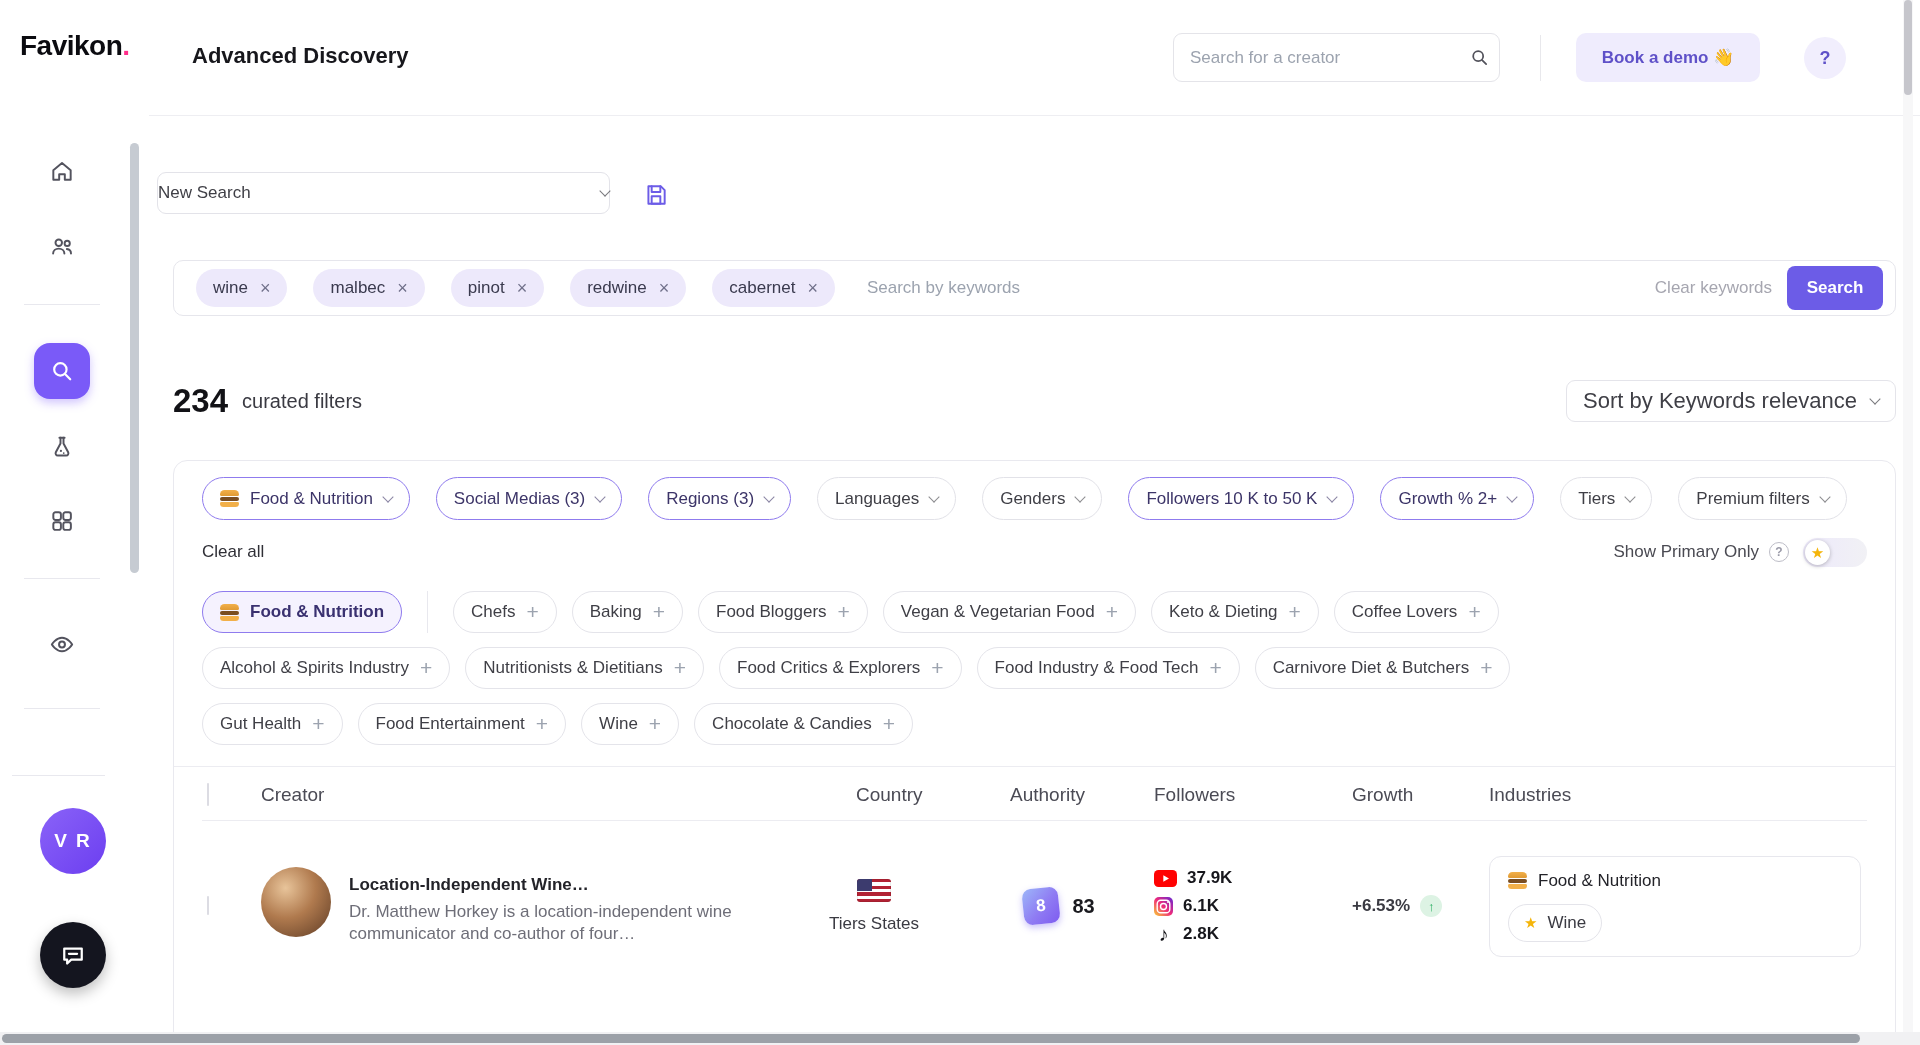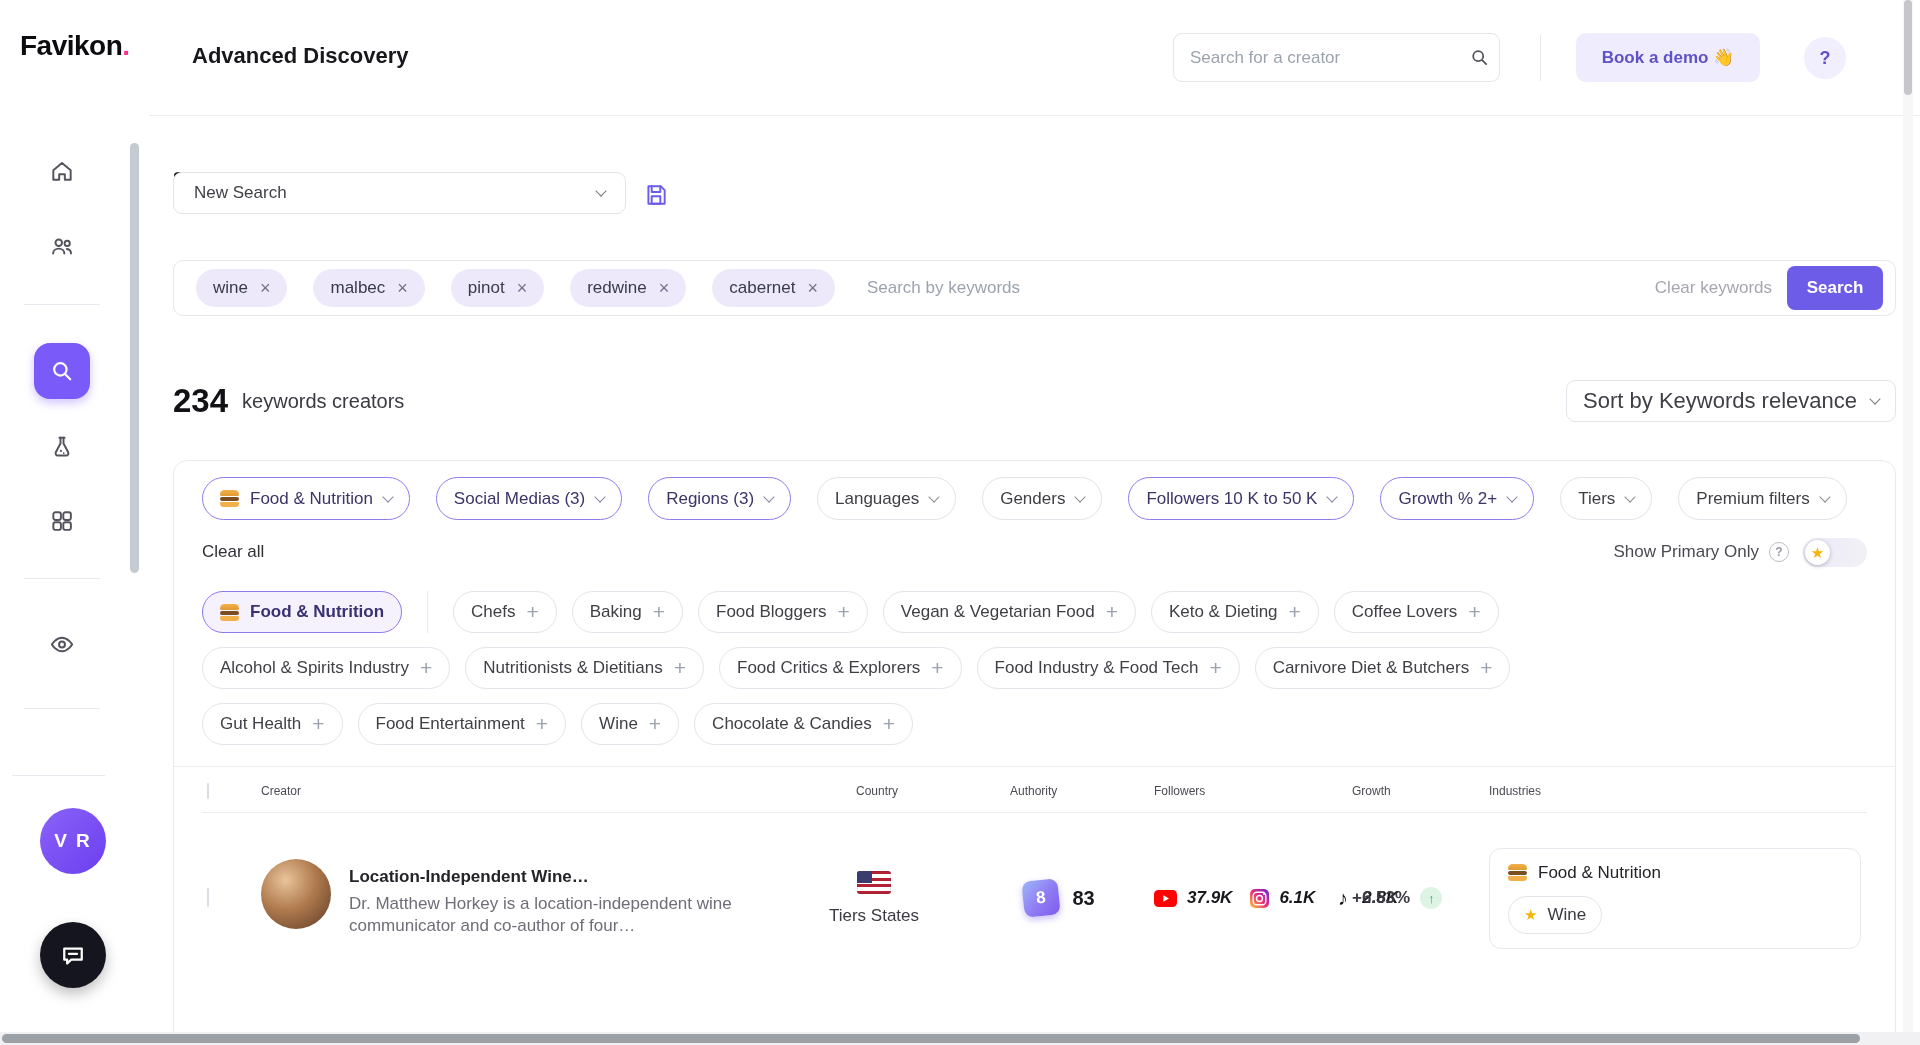--- a/index.html
+++ b/index.html
@@ -31,22 +31,22 @@
   .creator-search-ic{ position:absolute; left:1320px; top:47px; color:#52525B; }
   .hdr-div{ position:absolute; left:1391px; top:35px; width:1px; height:46px; background:#E8E8EC; }
   .demo-btn{ position:absolute; left:1427px; top:33px; width:184px; height:49px; border-radius:10px; background:#EFECFD;
              color:#5F51C8; font-size:17px; font-weight:600; display:flex; align-items:center; justify-content:center; cursor:pointer; }
   .help-btn{ position:absolute; left:1655px; top:37px; width:42px; height:42px; border-radius:50%; background:#F1EEFD;
              color:#5F51C8; font-size:18px; font-weight:700; display:flex; align-items:center; justify-content:center; cursor:pointer; }
 
   
   .content{ position:absolute; left:149px; top:116px; width:1754px; height:929px; background:#fff; }
   .saved-label{ position:absolute; left:24px; top:26px; font-size:17px; font-weight:700; color:#26262B;margin-top:27px; }
-  .saved-select{ position:absolute; left:24px; top:56px; width:453px; height:42px; border:1px solid #E3E3E9; border-radius:9px;
-                 display:flex; align-items:center; padding:0 20px; font-size:17px; color:#3F3F46; cursor:pointer; background:#fff; }
+  .saved-select{ position:absolute; left:8px; top:56px; width:453px; height:42px; border:1px solid #E3E3E9; border-radius:9px;
+                 display:flex; align-items:center; padding:0 0; font-size:17px; color:#3F3F46; cursor:pointer; background:#fff; }
   .saved-select .chev{ margin-left:auto; }
   .save-ic{ position:absolute; left:494px; top:66px; color:#6C5CE7; cursor:pointer; }
 
   .chev{ display:inline-block; width:8px; height:8px; border-right:1.7px solid currentColor; border-bottom:1.7px solid currentColor;
          transform:rotate(45deg); margin-top:-4px; opacity:.7; }
 
   .kw-card{ position:absolute; left:24px; top:144px; width:1723px; height:56px; border:1px solid #E6E6EC; border-radius:10px;
             display:flex; align-items:center; padding:0 12px 0 22px; background:#fff; }
   .kw-chip{ height:38px; padding:0 17px; border-radius:19px; background:#EDE9FB; color:#3A3A4E; font-size:17px;
             display:flex; align-items:center; gap:12px; margin-right:26px; white-space:nowrap; }
@@ -93,21 +93,21 @@
   .panel-div{ height:1px; background:#ECECF1; margin:21px -28px 0; }
 
   .tgrid{ display:flex; align-items:center; }
   .col-check{ width:47px; padding-left:5px; }
   .col-creator{ width:525px; padding-left:12px; }
   .col-country{ width:200px; display:flex; justify-content:center; }
   .col-auth{ width:170px; display:flex; justify-content:center; }
   .col-followers{ width:200px; padding-left:10px; }
   .col-growth{ width:145px; padding-left:8px; }
   .col-industries{ flex:1; }
-  .thead{ padding-top:17px; padding-bottom:14px; border-bottom:1px solid #ECECF1; font-size:12px; color:#4B4B55; }
+  .thead{ padding-top:17px; padding-bottom:14px; border-bottom:1px solid #ECECF1; font-size:19px; color:#4B4B55; }
   .thead .col-country,.thead .col-auth{ justify-content:flex-start; }
   .thead .col-country{ padding-left:82px; } .thead .col-auth{ padding-left:36px; }
   .checkbox{ width:22px; height:22px; border-radius:6px; background:#ECECF1; border:1px solid #DCDCE3; cursor:pointer; }
 
   .trow{ padding-top:8px; align-items:center; height:162px; }
   .avatar-photo{ width:70px; height:70px; border-radius:50%; flex:0 0 70px;
                  background:radial-gradient(circle at 35% 30%, #E8C49A 0%, #B07A4E 45%, #5C3A24 100%); }
   .creator-info{ margin-left:18px; width:425px; }
   .name-row{ display:flex; align-items:center; gap:14px; }
   .creator-name{ font-size:19px; font-weight:700; color:#141418; white-space:nowrap; }
@@ -117,21 +117,21 @@
   .creator-bio{ margin-top:6px; font-size:17px; color:#6E6E78; line-height:1.32; width:425px; }
   .country-cell{ display:flex; flex-direction:column; align-items:center; gap:12px; font-size:17px; color:#3A3A42; }
   .flag-us{ width:34px; height:23px; border-radius:3px; position:relative; overflow:hidden;
             background:repeating-linear-gradient(180deg,#B22234 0 3.3px,#fff 3.3px 6.6px); box-shadow:inset 0 0 0 1px rgba(0,0,0,.08); }
   .flag-us::after{ content:""; position:absolute; left:0; top:0; width:15px; height:12px; background:#3C3B6E; }
   .auth-cell{ display:flex; align-items:center; gap:13px; }
   .cube{ width:36px; height:36px; border-radius:9px; background:linear-gradient(135deg,#9DB7F9 0%,#8F7BF3 55%,#7E5CF0 100%);
          color:#fff; font-weight:700; font-size:17px; display:flex; align-items:center; justify-content:center;
          box-shadow:0 3px 7px rgba(120,100,240,.4); transform:rotate(-6deg); }
   .auth-score{ font-size:20px; font-weight:700; color:#1A1A1F; }
-  .fcol{ display:flex; gap:18px;font-style:italic; }
+  .fcol{ display:flex; flex-direction:column; gap:8px; }
   .fline{ display:flex; align-items:center; gap:10px; font-size:17px; font-weight:700; color:#17171C; }
   .tiktok-note{ font-size:20px; color:#0F0F14; width:19px; text-align:center; line-height:1; }
   .growth-cell{ display:flex; align-items:center; gap:10px; font-size:17px; font-weight:600; color:#3A3A42; }
   .up-badge{ width:22px; height:22px; border-radius:50%; background:#DDF3E4; color:#27AE60; font-size:13px;
              display:flex; align-items:center; justify-content:center; }
   .ind-card{ margin-right:6px; border:1px solid #E7E7ED; border-radius:12px; padding:14px 18px; }
   .ind-primary{ display:flex; align-items:center; gap:11px; font-size:17px; color:#232329; }
   .ind-tag{ margin-top:13px; display:inline-flex; align-items:center; gap:10px; height:38px; padding:0 15px;
             border:1px solid #E4E4EA; border-radius:19px; font-size:17px; color:#3A3A42; cursor:pointer; background:#fff; }
 
@@ -264,21 +264,21 @@
           <span>cabernet</span>
           <span class="kw-x">×</span>
         </span>
       <input class="kw-input" placeholder="Search by keywords" style="">
       <span class="kw-clear">Clear keywords</span>
       <div class="kw-search">Search</div>
     </div>
 
     <div class="results">
       <span class="count">234</span>
-      <span class="count-suffix">keywords creators</span>
+      <span class="count-suffix">curated filters</span>
       <div class="sort">
         <span>Sort by Keywords relevance</span>
         <span class="chev"></span>
       </div>
     </div>
 
     <section class="panel">
 
       <div class="pills">
         <div class="pill hl">

